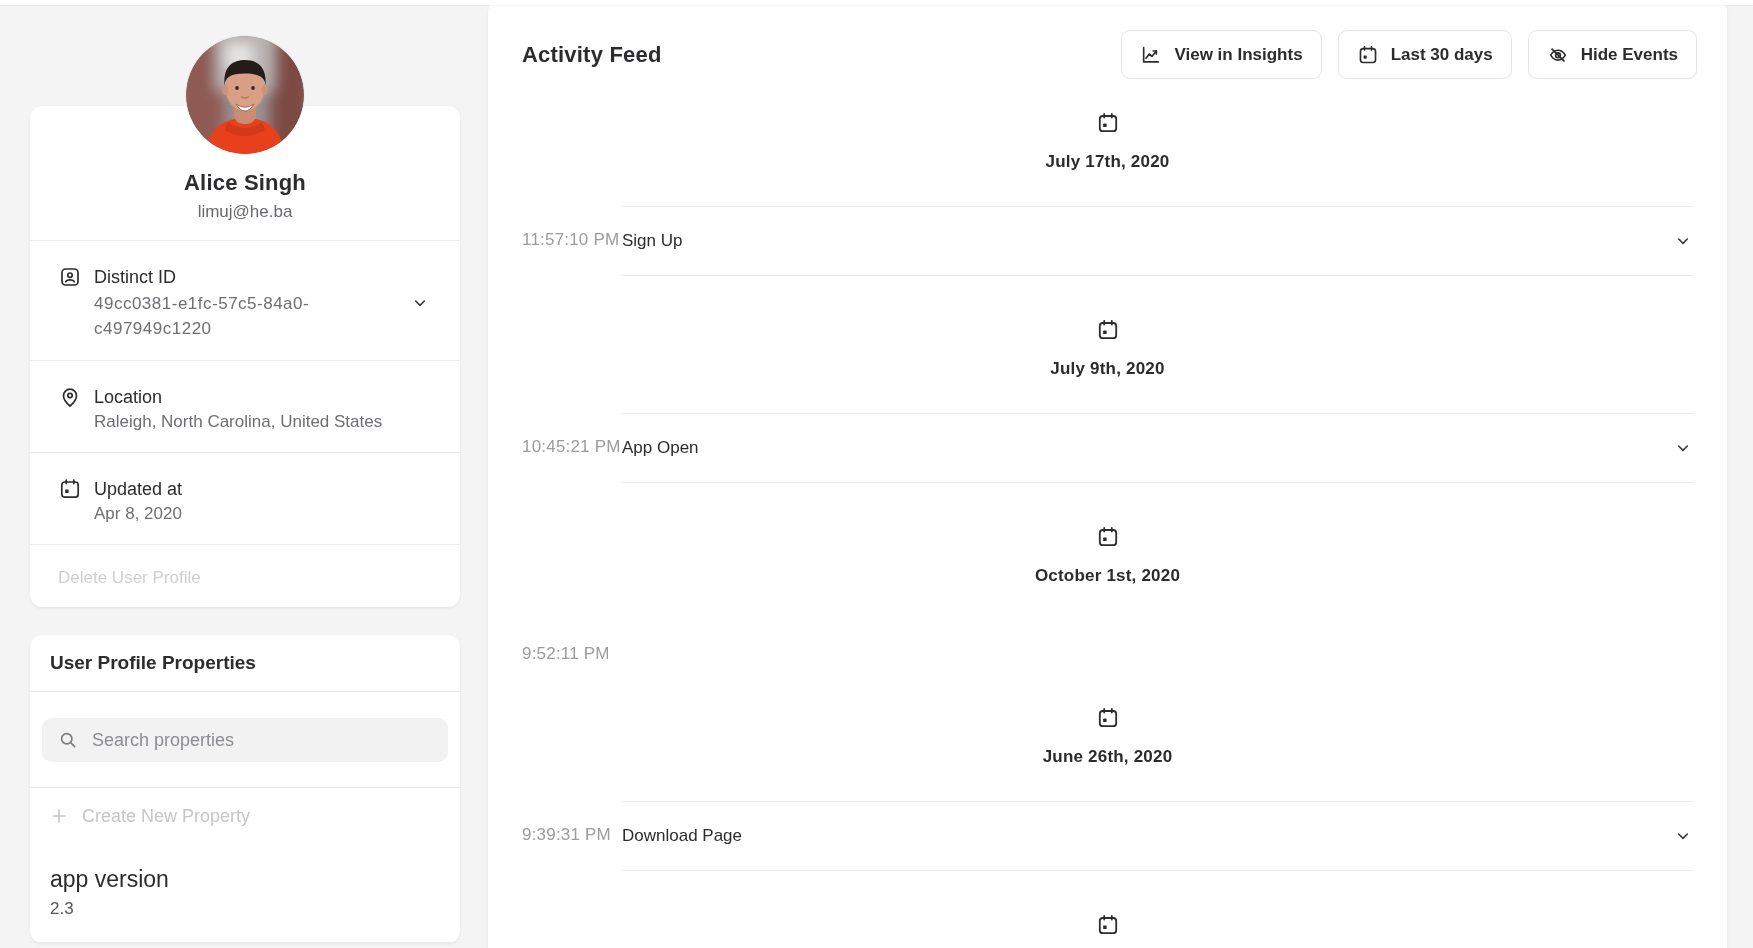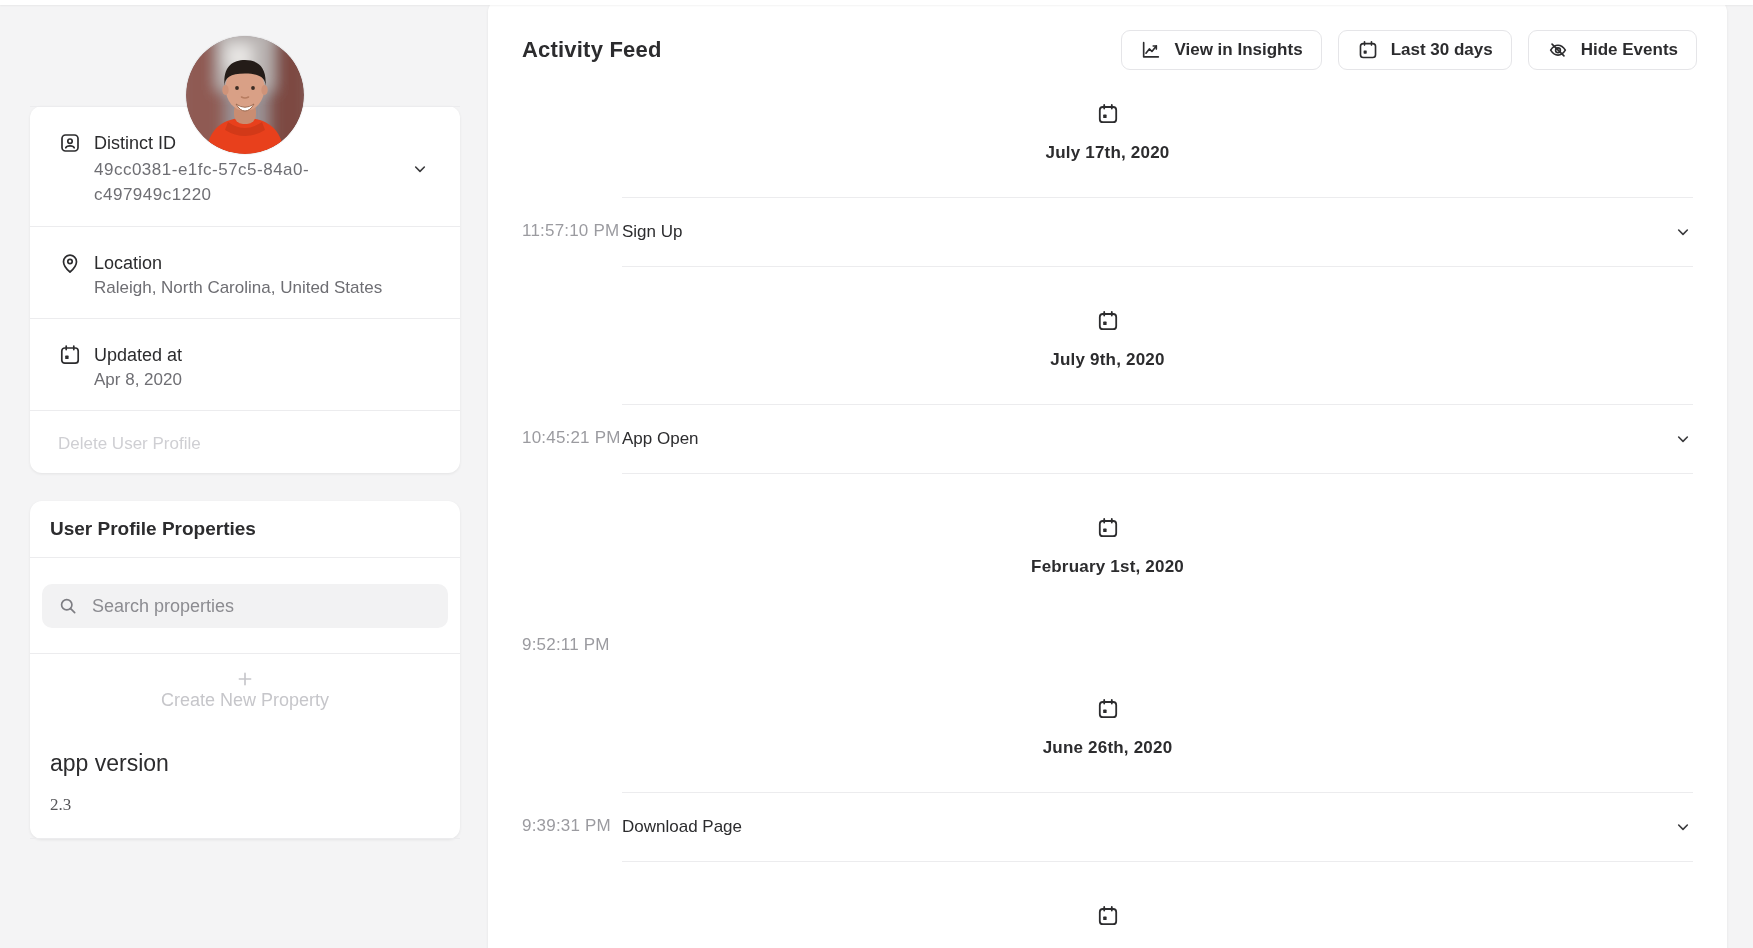--- a/index.html
+++ b/index.html
@@ -50,34 +50,34 @@
   .search-box {
     display:flex; align-items:center; gap:14px;
     background:#f2f2f3; border-radius:10px; height:44px; padding:0 16px;
   }
   .search-box svg { width:20px; height:20px; color:#7d7d82; flex:none; }
   .search-input {
     border:none; outline:none; background:transparent; flex:1;
     font-size:18px; font-family:inherit; color:#2c2c2e;
   }
   .search-input::placeholder { color:#8c8c91; }
-  .create-row { display:flex; align-items:center; padding:16px 20px 12px; cursor:default;flex-direction:column; }
+  .create-row { display:flex; align-items:center; gap:14px; padding:16px 20px 12px; cursor:default; }
   .create-row svg { width:18px; height:18px; color:#c6c6ca; flex:none; }
   .create-label { font-size:18px; line-height:24px; color:#c6c6ca; font-weight:500; }
   .prop-item { margin:0 0 0 0; padding:27px 20px 22px; border-bottom:1px solid #ececee; }
   .prop-name { font-size:23px; font-weight:400; line-height:24px; }
-  .prop-value { margin-top:19px; font-size:17px; line-height:22px; color:#565659;font-family:Liberation Serif, serif; }
+  .prop-value { margin-top:7px; font-size:17px; line-height:22px; color:#565659; }
 
   
   .feed-card { flex:1; min-height:900px; }
   .feed-header { display:flex; align-items:center; justify-content:space-between; padding:30px 30px 0 34px; }
   .feed-title { font-size:22px; font-weight:700; letter-spacing:.2px; }
   .feed-actions { display:flex; gap:16px; }
   .action-btn {
-    display:flex; align-items:center; gap:12px; height:40px; padding:0 18px;
+    display:flex; align-items:center; gap:12px; height:49px; padding:0 18px;
     background:#fff; border:1px solid #e5e5e8; border-radius:9px; cursor:pointer;
     font-family:inherit; font-size:17px; font-weight:600; color:#2c2c2e;
   }
   .action-btn svg { width:22px; height:22px; flex:none; }
   .date-group .date-header { display:flex; align-items:center; gap:16px; padding:42px 34px 33px;flex-direction:column; }
   .date-group:first-of-type .date-header { padding-top:32px; }
   .date-header svg { width:24px; height:24px; flex:none; color:#2c2c2e; }
   .date-label { font-size:17px; font-weight:700; line-height:22px; letter-spacing:.2px; }
   .event-row { display:flex; padding:0 34px 0 34px; }
   .event-time { width:100px; flex:none; padding-top:24px; font-size:17px; color:#9b9ba0; letter-spacing:.2px; }
@@ -131,20 +131,24 @@
 
           <circle cx="51" cy="52" r="1.9" fill="#3a2c24"></circle>
           <circle cx="67" cy="52" r="1.9" fill="#3a2c24"></circle>
           <path d="M55.5 61 q3.5 2 7 0" stroke="#b77c60" stroke-width="1.6" fill="none" stroke-linecap="round"></path>
           <path d="M50 68 q9 6.5 18 0 q-4 7 -9 7 q-5 0 -9 -7z" fill="#fff" stroke="#9c6a50" stroke-width="1"></path>
         </g>
       </svg>
     </div>
 
     <div class="card profile-card">
+      <div class="profile-head">
+        <div class="profile-name">Alice Singh</div>
+        <div class="profile-email">limuj@he.ba</div>
+      </div>
       <div class="rule"></div>
 
       <div class="field-row">
         <span class="field-icon">
           <svg viewBox="0 0 24 24" fill="none" stroke="currentColor" stroke-width="1.7" stroke-linecap="round" stroke-linejoin="round">
             <rect x="4" y="4" width="16" height="16" rx="3.5"></rect>
             <circle cx="12" cy="10.2" r="2.2"></circle>
             <path d="M7.8 16.8 c0.8 -2.6 7.6 -2.6 8.4 0"></path>
           </svg>
         </span>
@@ -301,21 +305,21 @@
 </div>
   </div>
 
   <div class="date-group">
     <div class="date-header">
       <svg viewBox="0 0 24 24" fill="none" stroke="currentColor" stroke-width="1.8" stroke-linecap="round" stroke-linejoin="round">
         <rect x="3.8" y="5" width="16.4" height="15.2" rx="3"></rect>
         <path d="M8.2 3 v3.6 M15.8 3 v3.6"></path>
         <rect x="7.2" y="12.6" width="3.4" height="3.4" rx="0.6" fill="currentColor" stroke="none"></rect>
       </svg>
-      <span class="date-label">February 1st, 2020</span>
+      <span class="date-label">October 1st, 2020</span>
     </div>
     <div>
   <div class="event-row">
     <span class="event-time">9:52:11 PM</span>
   </div>
 </div>
   </div>
 
   <div class="date-group">
     <div class="date-header">

